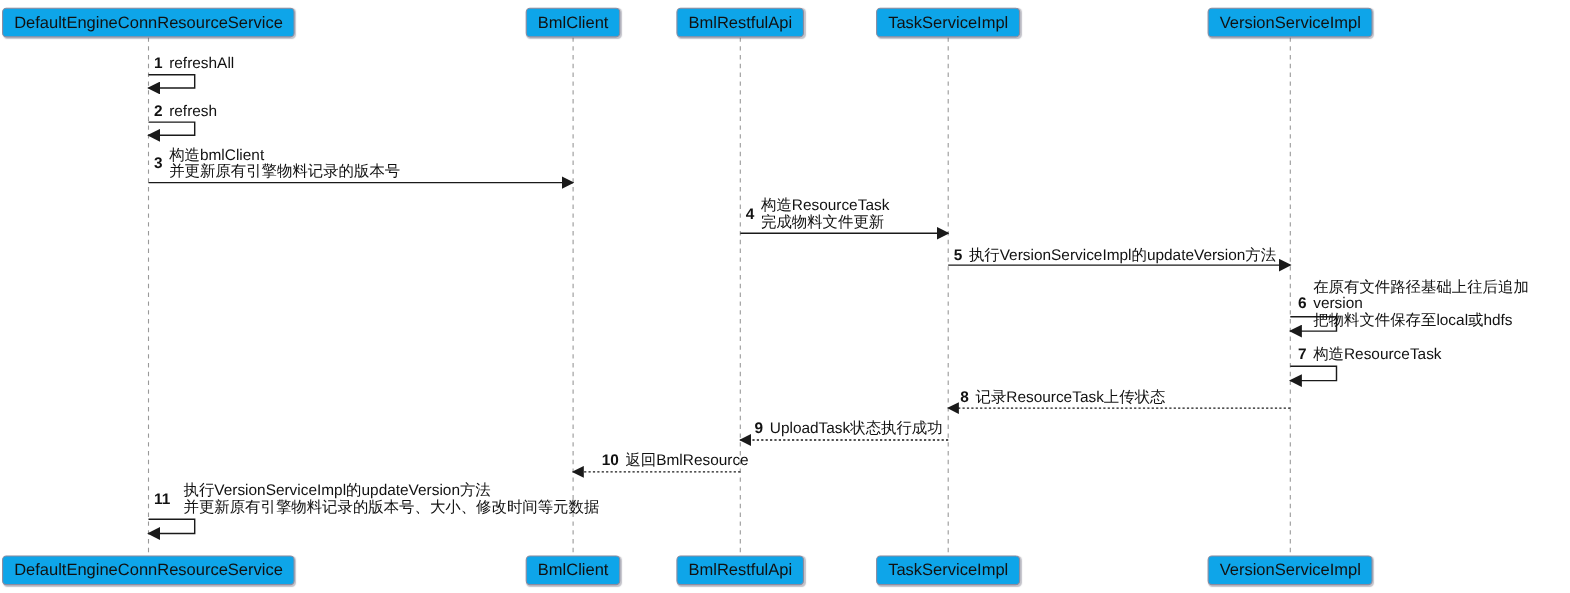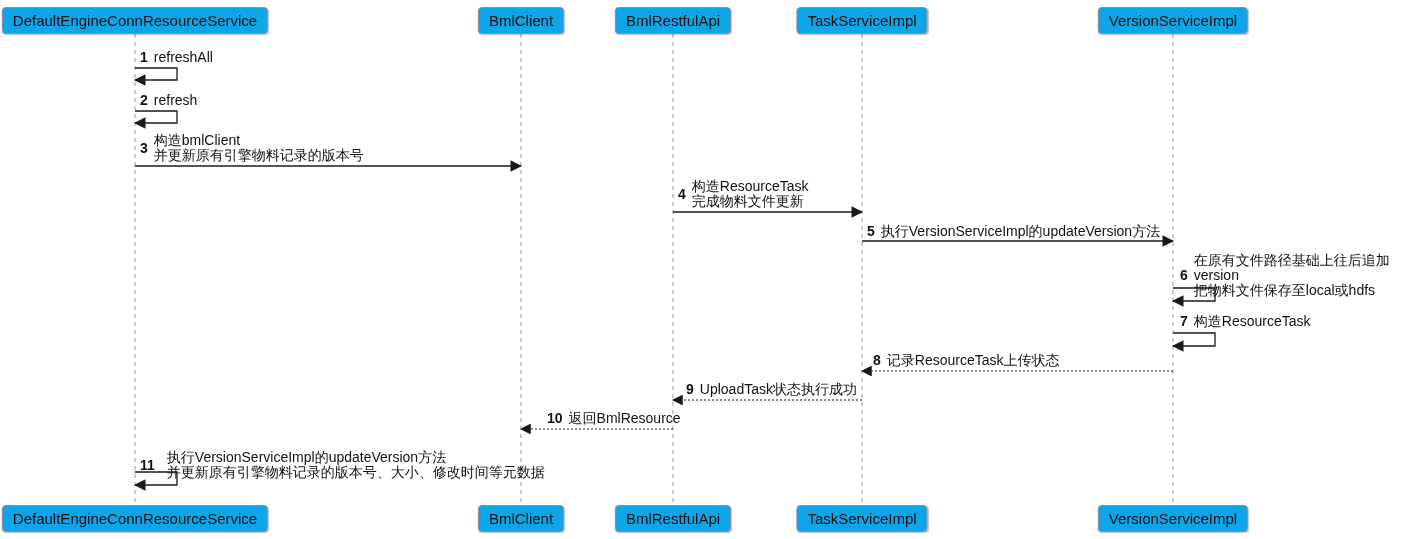--- a/index.html
+++ b/index.html
@@ -108,19 +108,19 @@
     <span class="txt">记录ResourceTask上传状态</span>
   </div>
   <div class="msg" style="left:686px;top:382px;">
     <span class="num">9</span>
     <span class="txt">UploadTask状态执行成功</span>
   </div>
   <div class="msg" style="left:535px;top:411px;margin-left:12px;">
     <span class="num">10</span>
     <span class="txt">返回BmlResource</span>
   </div>
-  <div class="msg" style="left:140px;top:450px;gap:12px;">
+  <div class="msg" style="left:140px;top:438px;gap:12px;">
     <span class="num">11</span>
     <span class="txt">执行VersionServiceImpl的updateVersion方法
 并更新原有引擎物料记录的版本号、大小、修改时间等元数据</span>
   </div>
 
 </div>
 
 </body></html>

